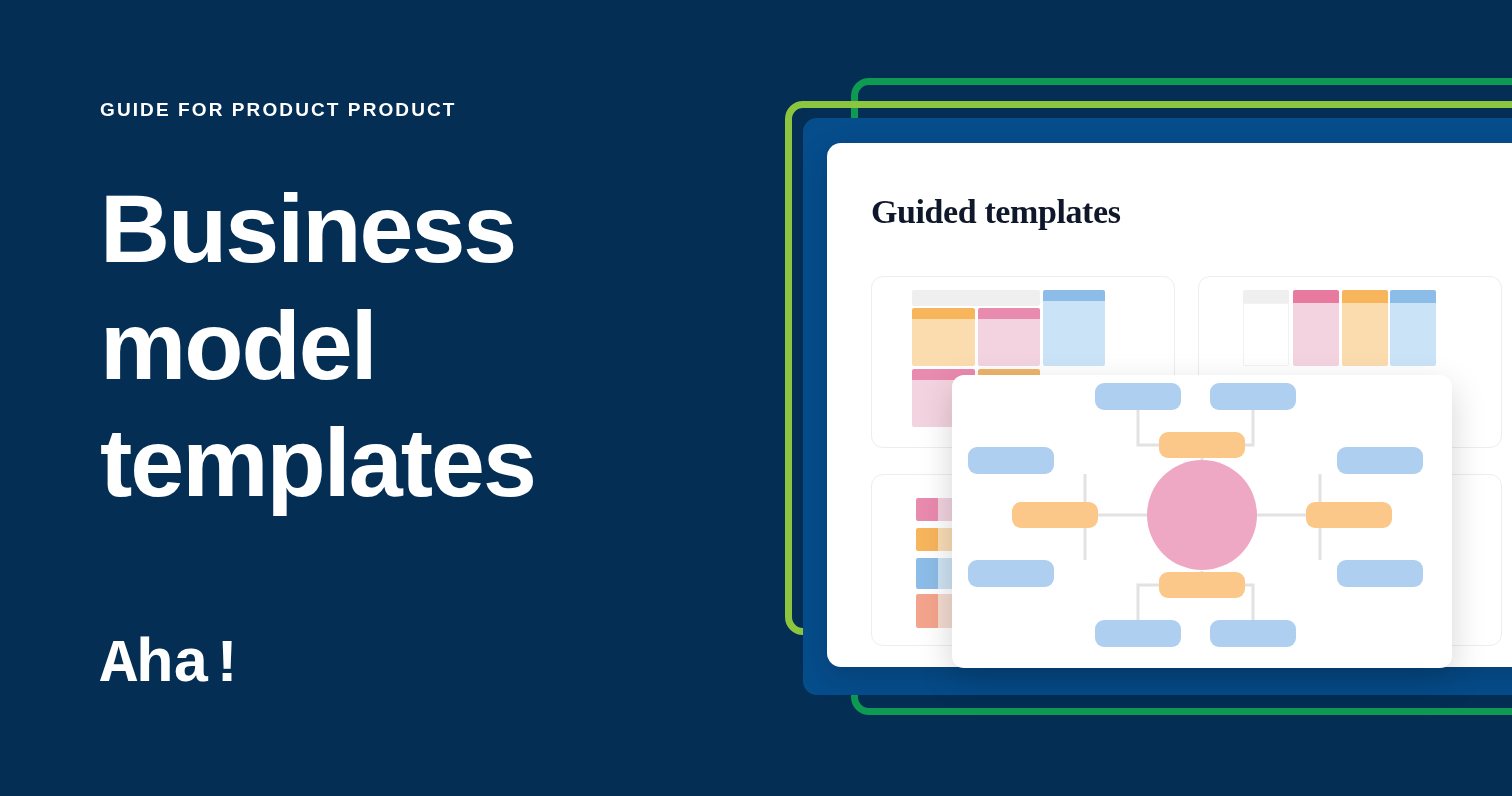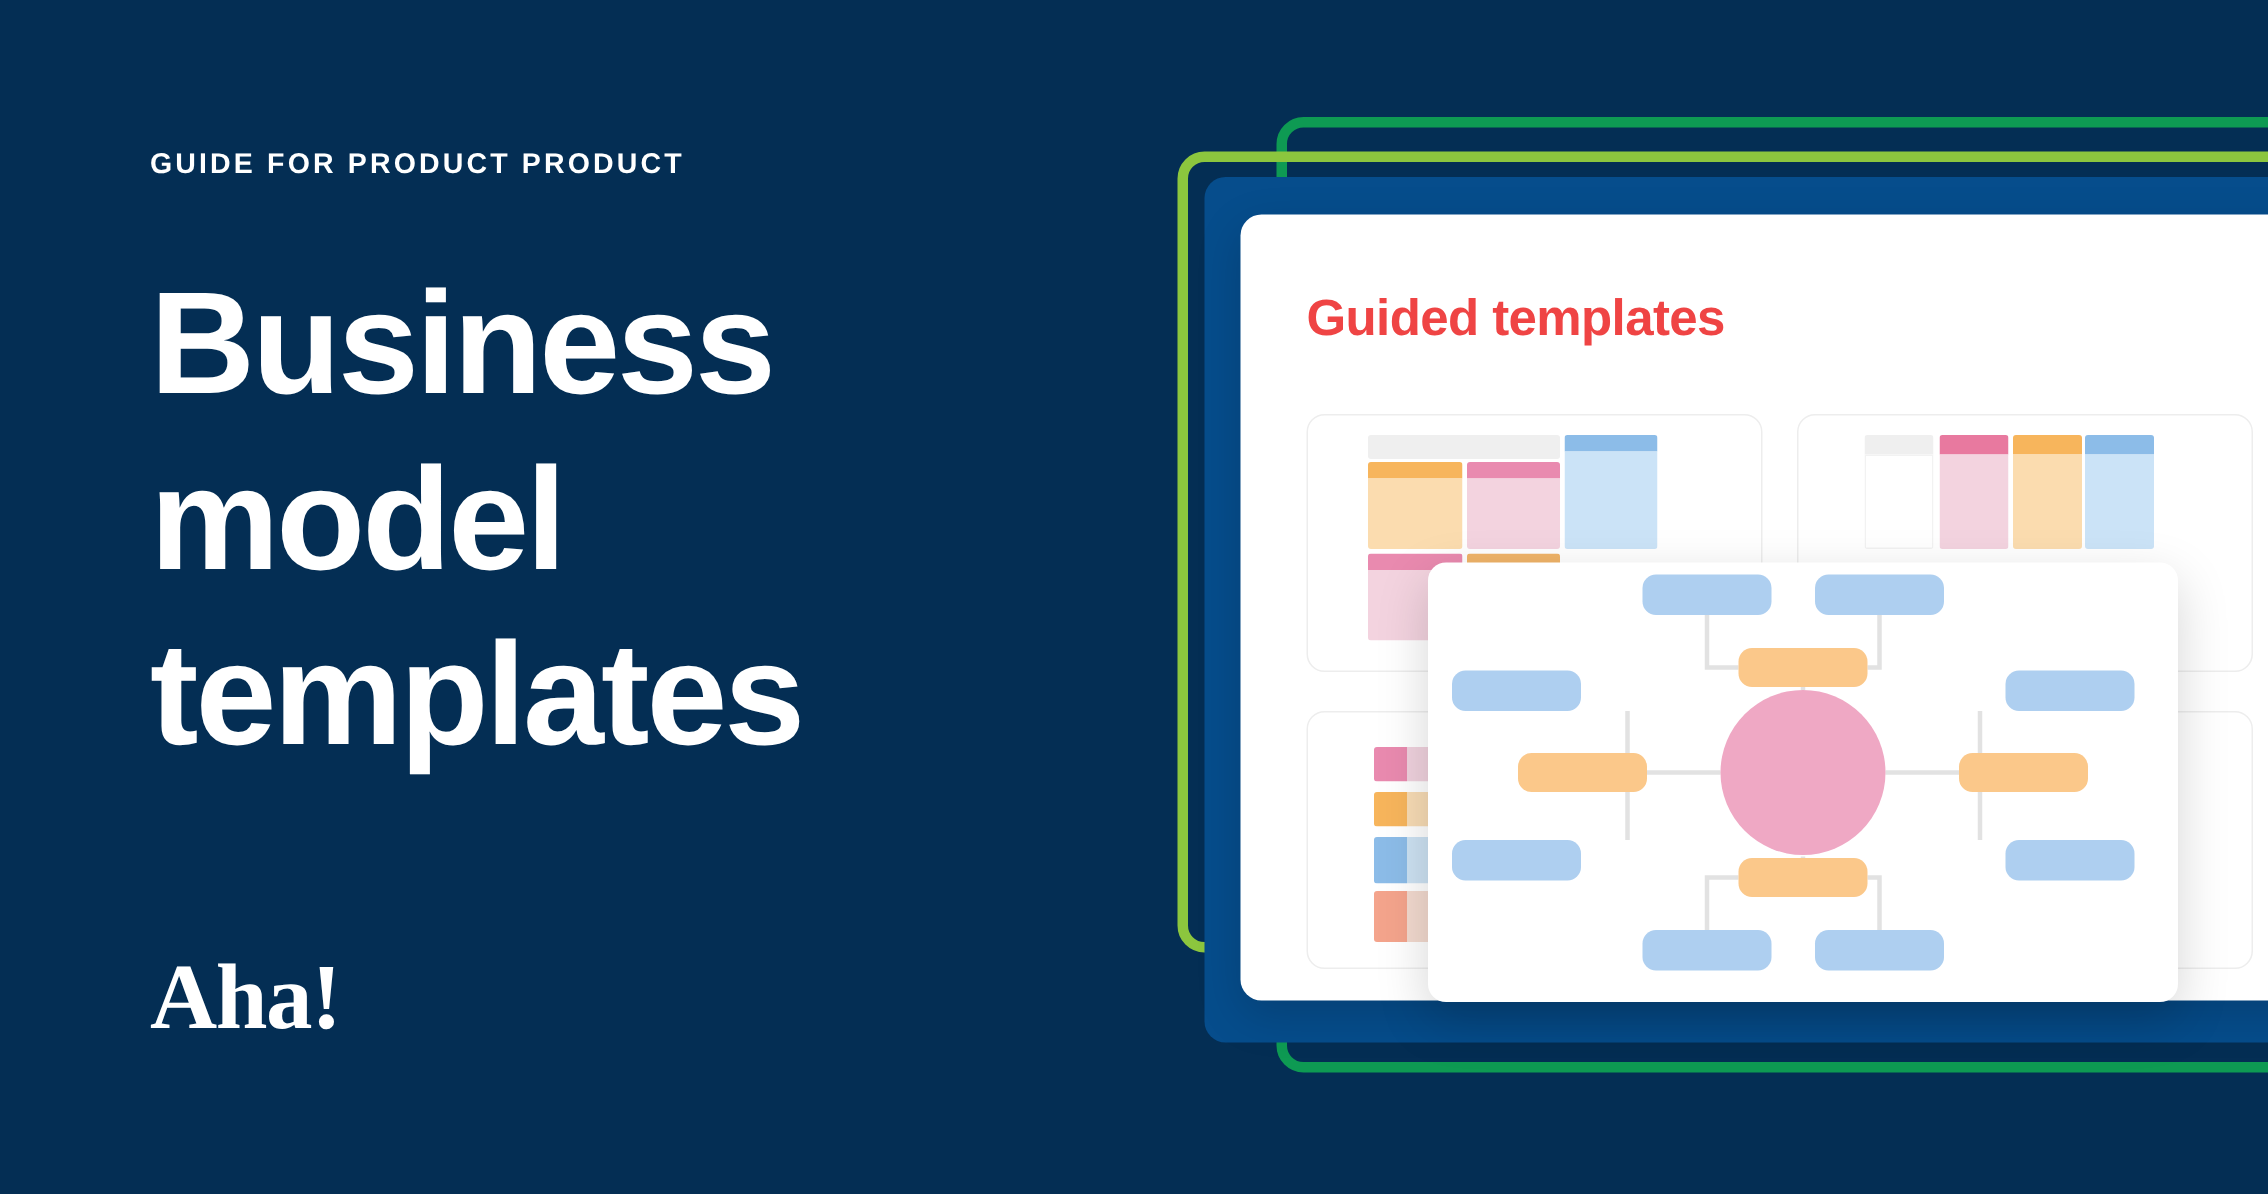--- a/index.html
+++ b/index.html
@@ -32,21 +32,21 @@
     width:600px;
     font-size:97px;
     line-height:117px;
     font-weight:bold;
     letter-spacing:-2.0px;
     color:#FFFFFF;
   }
   .logo {
     position:absolute;
     left:0; top:634px;
-    font-family:Liberation Serif, serif;
+    font-family:Liberation Mono, monospace;
     font-size:62px;
     line-height:62px;
     font-weight:bold;
     letter-spacing:-1px;
     color:#FFFFFF;
   }
 
   
   .stage {
     position:absolute;
@@ -98,22 +98,23 @@
     box-shadow:0 10px 30px rgba(0,0,0,0.16);
     z-index:14;
     overflow:hidden;
   }
   .panel-title {
     position:absolute;
     left:44px; top:50px;
     font-size:34px;
     font-weight:bold;
     letter-spacing:-0.4px;
-    color:#ef4444;
+    color:#0f172a;
     white-space:nowrap;
+    font-family:Liberation Serif, serif;
   }
 
   
   .thumbs {
     position:absolute;
     left:44px; top:133px;
     width:716px;
   }
   .thumb {
     position:absolute;

